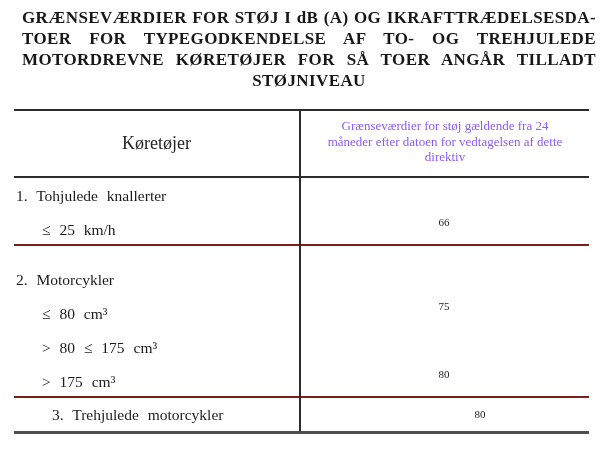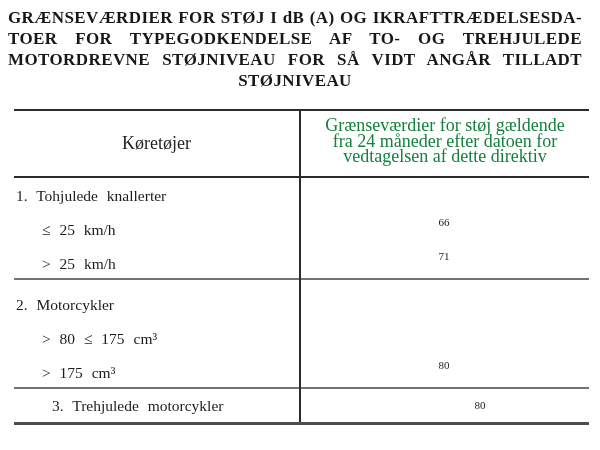--- a/index.html
+++ b/index.html
@@ -10,21 +10,21 @@
     background: #ffffff;
     font-family: "Liberation Serif", "DejaVu Serif", serif;
     color: #1e1e1e;
     overflow: hidden;
   }
 
   
   .title {
     position: absolute;
     top: 7px;
-    left: 8px;
+    left: 22px;
     width: 574px;
     font-weight: 700;
     font-size: 17px;
     line-height: 21px;
     letter-spacing: 0.4px;
     color: #171717;
   }
   .title-line {
     text-align: justify;
     text-align-last: justify;
@@ -65,30 +65,30 @@
     justify-content: center;
     font-size: 18px;
     color: #242424;
   }
   .thead .c-right {
     flex: 1;
     display: flex;
     align-items: center;
     justify-content: center;
     padding: 0 17px 4px 19px;
-    font-size: 18px;
+    font-size: 13px;
     line-height: 15.5px;
     text-align: center;
-    color: #15803d;
+    color: #8b5cf6;
   }
 
-  .sec { border-bottom: 2px solid #737373; }
+  .sec { border-bottom: 2px solid #7f1d1d; }
   .sec.last { border-bottom: none; }
   .sec.s1 { padding: 5px 0 1px 0; }
-  .sec.s2 { padding: 12px 0 1px 0; }
+  .sec.s2 { padding: 21px 0 1px 0; }
 
   .brow { display: flex; }
   .brow .c-left {
     width: 285px;
     box-sizing: border-box;
     padding-left: 2px;
     font-size: 15.5px;
     line-height: 26px;
     word-spacing: 5px;
     white-space: nowrap;
@@ -106,51 +106,51 @@
   .sec.s3 .brow .c-right { line-height: 33px; margin-left: 36px; }
 </style>
 </head>
 <body>
 
 <div class="page">
 
   <div class="title">
     <div class="title-line">GRÆNSEVÆRDIER FOR STØJ I dB (A) OG IKRAFTTRÆDELSESDA-</div>
     <div class="title-line">TOER FOR TYPEGODKENDELSE AF TO- OG TREHJULEDE</div>
-    <div class="title-line">MOTORDREVNE STØJNIVEAU FOR SÅ VIDT ANGÅR TILLADT</div>
+    <div class="title-line">MOTORDREVNE KØRETØJER FOR SÅ TOER ANGÅR TILLADT</div>
     <div class="title-line centered">STØJNIVEAU</div>
   </div>
 
   <div class="ltable">
     <div class="vline"></div>
 
     <div class="thead">
       <div class="c-left">Køretøjer</div>
       <div class="c-right">Grænseværdier for støj gældende fra 24 måneder efter datoen for vedtagelsen af dette direktiv</div>
     </div>
 
     <div class="sec s1">
       <div class="brow">
         <div class="c-left">1. Tohjulede knallerter</div>
         <div class="c-right"></div>
       </div>
       <div class="brow indent">
         <div class="c-left">≤ 25 km/h</div>
         <div class="c-right">66</div>
       </div>
-      <div class="brow indent">
-        <div class="c-left">&gt; 25 km/h</div>
-        <div class="c-right">71</div>
-      </div>
     </div>
 
     <div class="sec s2">
       <div class="brow">
         <div class="c-left">2. Motorcykler</div>
         <div class="c-right"></div>
+      </div>
+      <div class="brow indent">
+        <div class="c-left">≤ 80 cm³</div>
+        <div class="c-right">75</div>
       </div>
       <div class="brow indent">
         <div class="c-left">&gt; 80 ≤ 175 cm³</div>
       </div>
       <div class="brow indent">
         <div class="c-left">&gt; 175 cm³</div>
         <div class="c-right">80</div>
       </div>
     </div>
 

